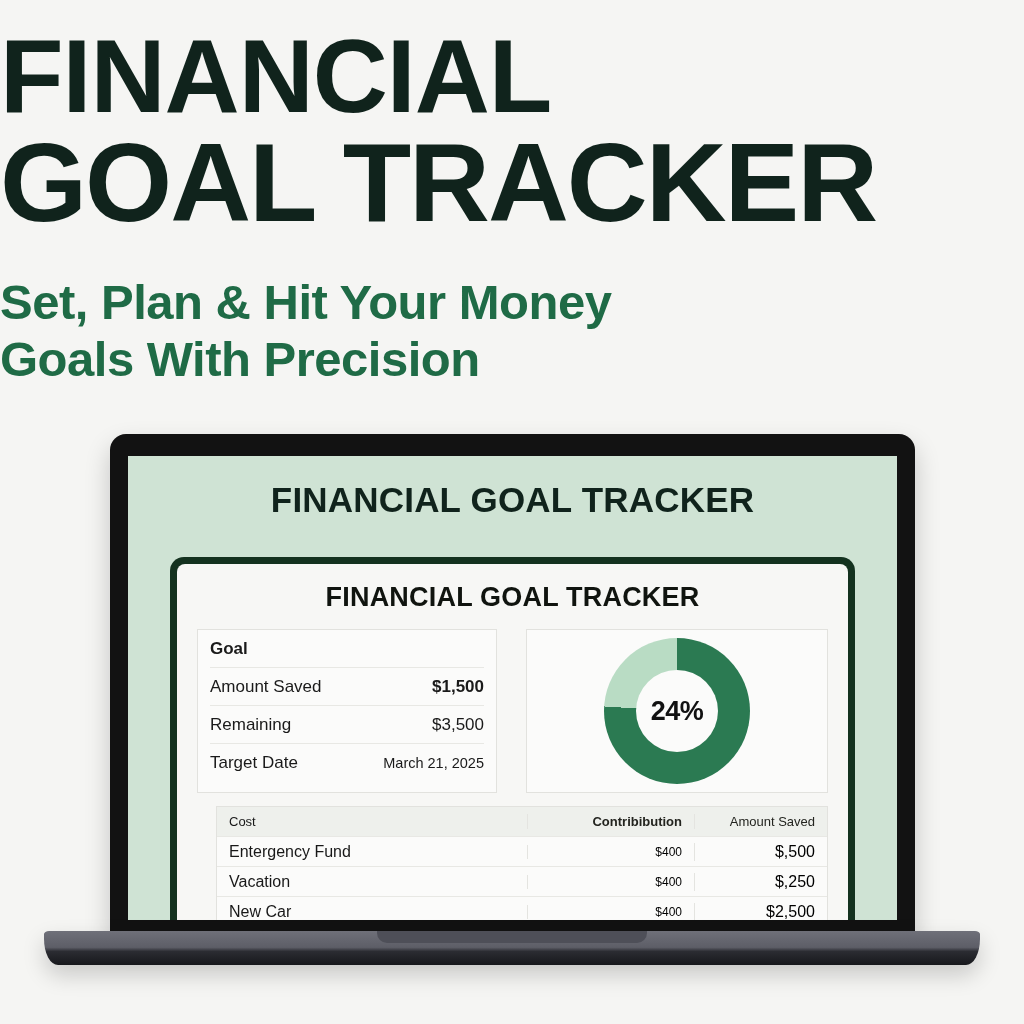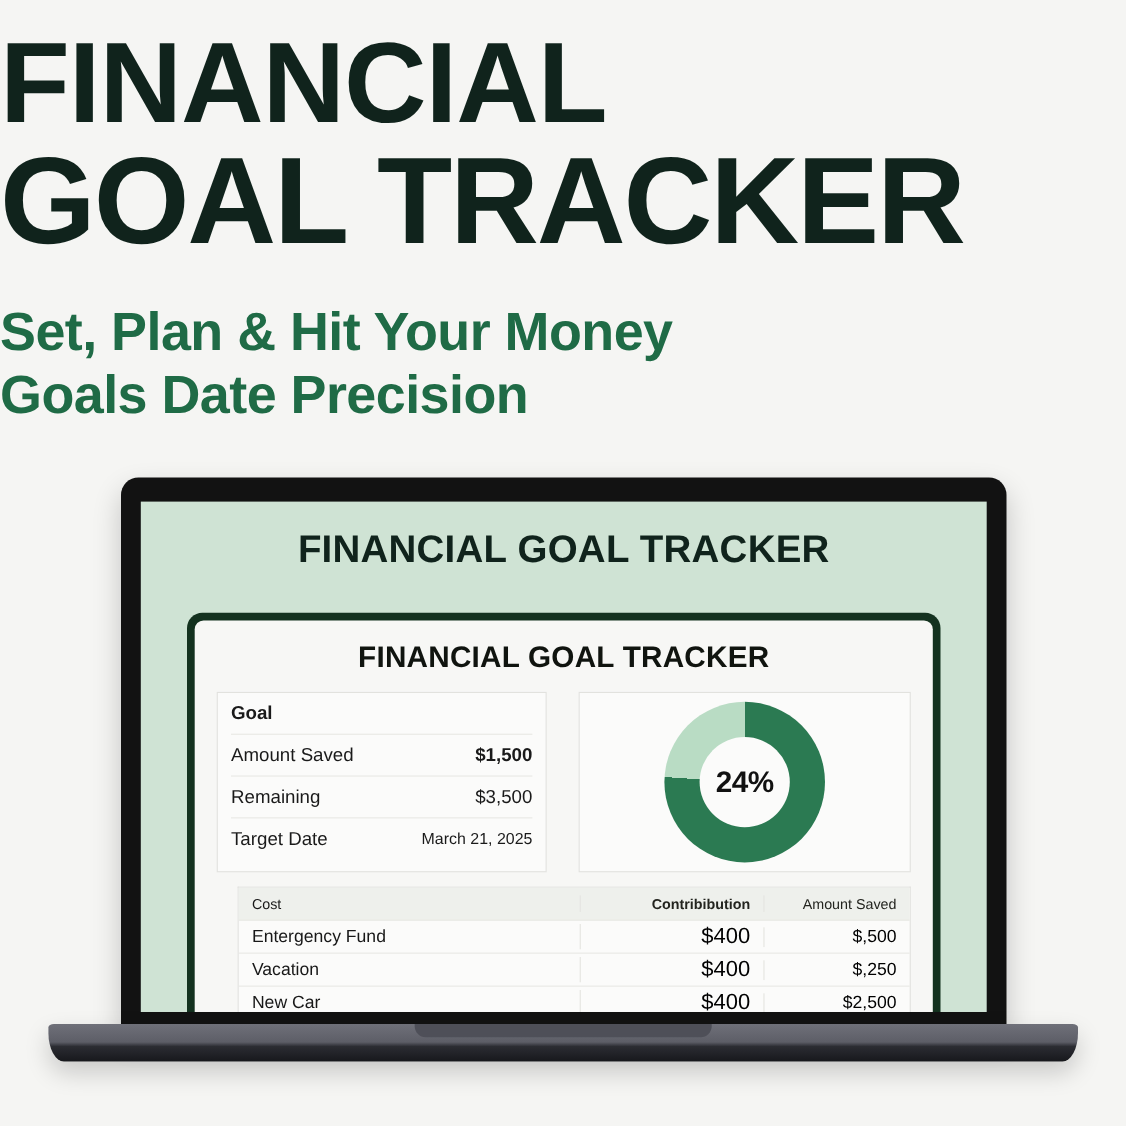--- a/index.html
+++ b/index.html
@@ -136,21 +136,21 @@
   .tbl {
     margin-top:13px;
     border:1px solid #e2e2de;
     border-bottom:none;
     background:#fbfbfa;
     margin-left:19px;
   }
   .trow { display:flex; height:30px; align-items:center; border-bottom:1px solid #e8e8e4; }
   .trow.head { background:#eef0ec; font-size:13px; color:#23241f; }
   .trow .c1 { flex:0 0 310px; padding-left:12px; font-size:16px; color:#181818; }
-  .trow .c2 { flex:0 0 167px; text-align:right; padding-right:12px; font-size:20px; border-left:1px solid #e4e4e0; }
+  .trow .c2 { flex:0 0 167px; text-align:right; padding-right:12px; font-size:12px; border-left:1px solid #e4e4e0; }
   .trow .c3 { flex:1;        text-align:right; padding-right:12px; font-size:16px; border-left:1px solid #e4e4e0; }
   .trow.head .c1 { font-size:13px; }
   .trow.head .c2 { font-size:13px; font-weight:700; }
   .trow.head .c3 { font-size:13px; font-weight:400; }
 
   
   .base {
     position:absolute;
     left:44px; top:931px;
     width:936px; height:34px;
@@ -169,21 +169,21 @@
 </head>
 <body>
 
 <div class="hero">
   <div class="hero-title">
     <span>FINANCIAL</span>
     <span class="l2">GOAL TRACKER</span>
   </div>
   <div class="hero-sub">
     <span>Set, Plan &amp; Hit Your Money</span>
-    <span class="l2">Goals Date Precision</span>
+    <span class="l2">Goals With Precision</span>
   </div>
 </div>
 
 <div class="laptop">
   <div class="laptop-lid">
     <div class="screen">
 
       <div class="screen-title">FINANCIAL GOAL TRACKER</div>
 
       <div class="panel">

